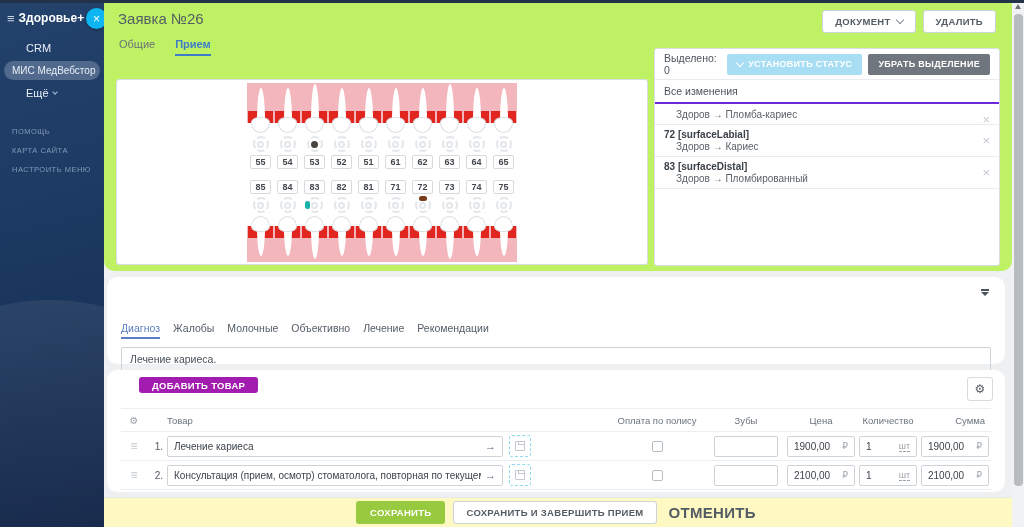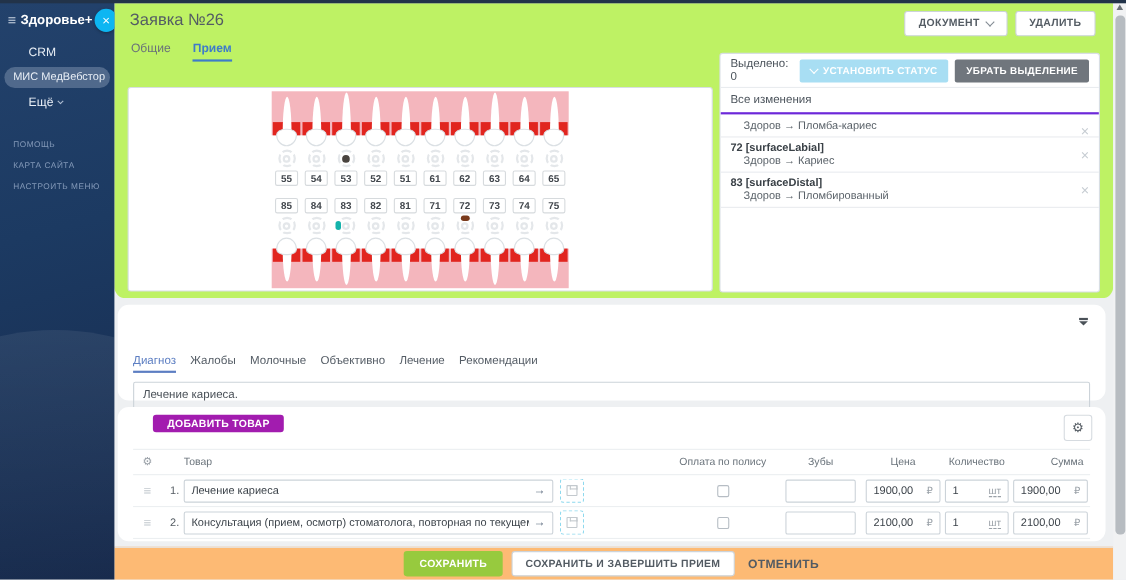--- a/index.html
+++ b/index.html
@@ -28,21 +28,21 @@
   .side-item.active { background:rgba(120,140,170,0.55); border-radius:11px; margin:2px 4px; padding:4px 8px; font-size:10px; }
   .more-caret { width:4px; height:4px; border-right:1px solid #aebdd2; border-bottom:1px solid #aebdd2; transform:rotate(45deg); margin-top:-2px;}
   .side-utils { margin-top:18px; }
   .side-util { color:#8399b8; font-size:7.5px; font-weight:normal; letter-spacing:.5px; padding:5px 12px; white-space:nowrap; }
 
   
   .sec-top { position:absolute; left:104px; top:3px; width:908px; height:268px; background:#bef264;
     border-radius:0 0 10px 10px; }
   .sec-notes { position:absolute; left:107px; top:277px; width:898px; height:87px; background:#fff; border-radius:10px; }
   .sec-products { position:absolute; left:107px; top:370px; width:898px; height:122px; background:#fff; border-radius:10px; }
-  .sec-footer { position:absolute; left:104px; top:497px; width:908px; height:30px; background:#fdba74; border-top:1px solid #e4e8eb; }
+  .sec-footer { position:absolute; left:104px; top:497px; width:908px; height:30px; background:#fef9c3; border-top:1px solid #e4e8eb; }
 
   
   .page-title { position:absolute; left:14px; top:7px; font-size:15px; color:#535c64; }
   .hdr-btns { position:absolute; right:16px; top:7px; display:flex; gap:7px; }
   .btn-outline { background:#fff; border:1px solid #ccd3d9; border-radius:3px; color:#545c64;
     font-size:9.5px; font-weight:bold; letter-spacing:.3px; padding:0 12px; height:23px;
     display:inline-flex; align-items:center; gap:6px; cursor:pointer; }
   .chev { width:6px; height:6px; border-right:1.5px solid #848c94; border-bottom:1.5px solid #848c94;
     transform:rotate(45deg); margin-top:-3px; }
   .chev.white { border-color:#fff; }
@@ -155,21 +155,21 @@
   .summary-row { height:26px; display:flex; justify-content:flex-end; align-items:center; }
   .summary-label { font-size:10px; color:#6a737b; margin-right:125px; }
   .summary-value { font-size:10px; color:#3f464d; width:70px; text-align:right; padding-right:4px; }
 
   
   .ftr { height:100%; display:flex; justify-content:center; align-items:center; gap:8px; }
   .btn-green { background:#97ca3e; border:none; color:#fff; font-size:9.5px; font-weight:bold; letter-spacing:.3px;
     height:23px; padding:0 14px; border-radius:3px; cursor:pointer; }
   .btn-white { background:#fff; border:1px solid #ccd3d9; color:#535b63; font-size:9.5px; font-weight:bold;
     letter-spacing:.3px; height:23px; padding:0 12px; border-radius:3px; cursor:pointer; }
-  .btn-plain { background:none; border:none; color:#535b63; font-size:11px; font-weight:bold; letter-spacing:.3px;
+  .btn-plain { background:none; border:none; color:#535b63; font-size:15px; font-weight:bold; letter-spacing:.3px;
     padding:0 4px; cursor:pointer; }
 
   
   .vscroll { position:absolute; right:0; top:0; width:12px; height:527px; background:#f1f2f3; z-index:7; }
   .vscroll .arrow-up { width:0; height:0; border-left:3.5px solid transparent; border-right:3.5px solid transparent;
     border-bottom:5px solid #6b7278; margin:4px auto 0 auto; }
   .vscroll .thumb { position:absolute; left:1.5px; top:14px; width:9px; height:472px; background:#b7bcc1; border-radius:4px; cursor:pointer; }
 </style>
 </head>
 <body>

